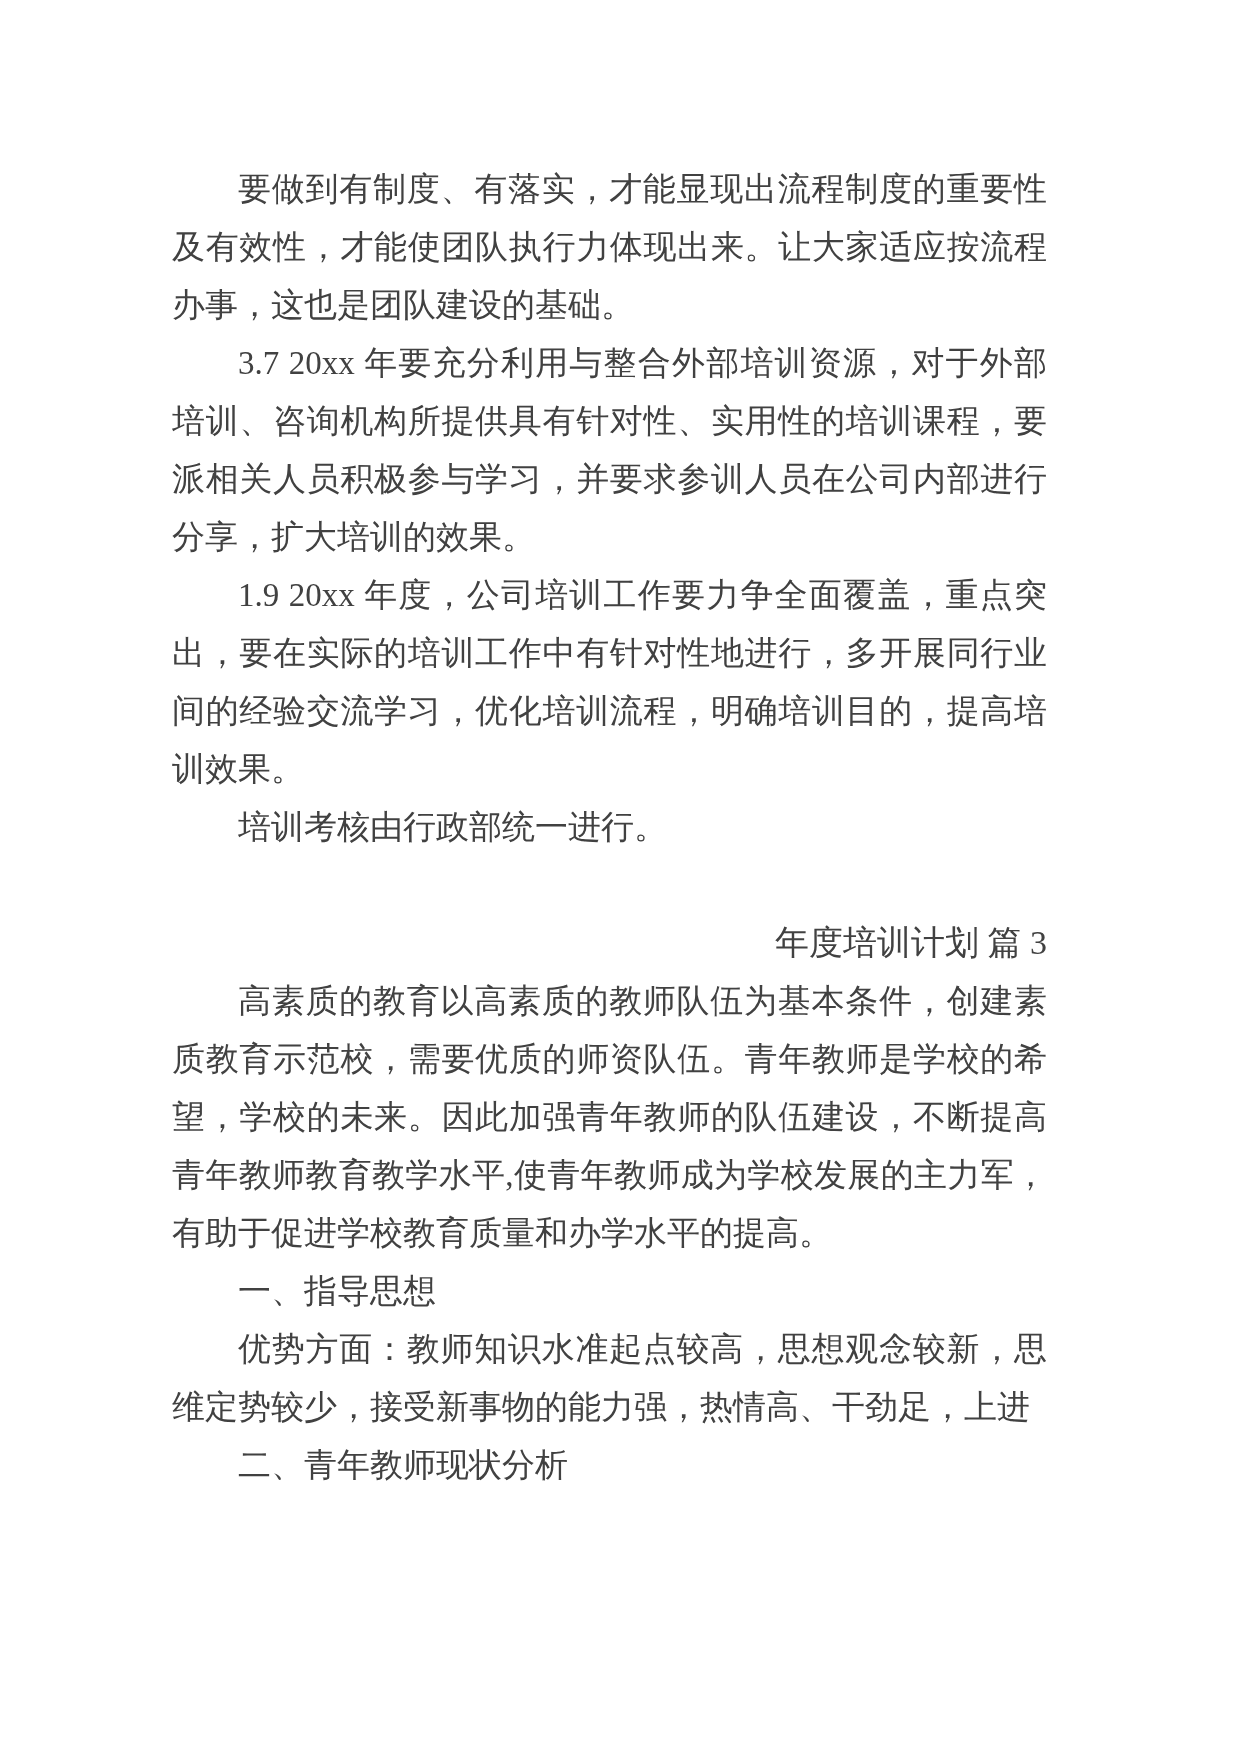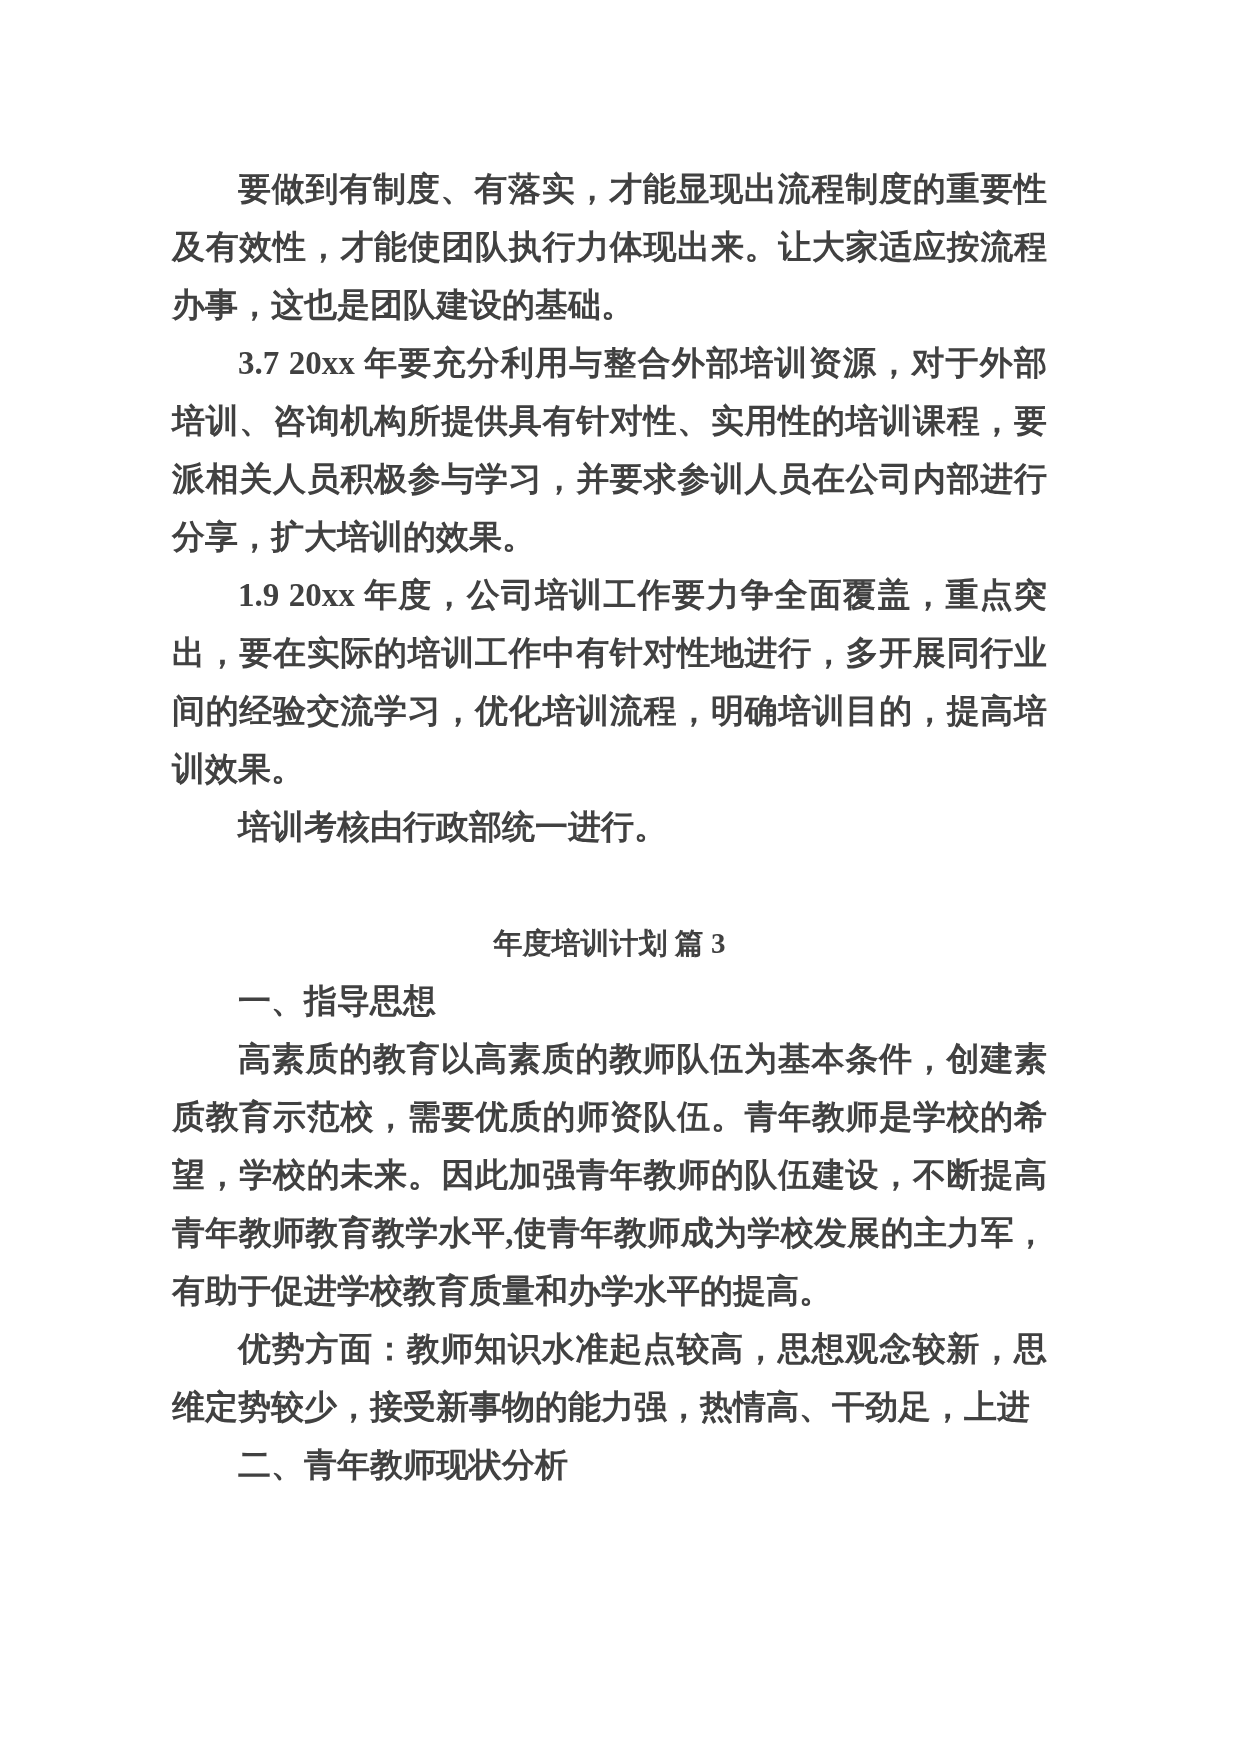--- a/index.html
+++ b/index.html
@@ -18,39 +18,39 @@
     font-family: "Liberation Serif", "DejaVu Serif", serif;
   }
   .para {
     margin: 0;
     font-size: 33px;
     line-height: 58px;
     color: #414141;
     text-align: justify;
     text-justify: inter-ideograph;
     text-indent: 2em;
-    font-weight: bold;
+    font-weight: normal;
     word-break: break-all;
   }
   .doc-heading {
     margin: 58px 0 0 0;
-    font-size: 29px;
+    font-size: 34px;
     line-height: 58px;
     color: #414141;
-    text-align: center;
+    text-align: right;
     text-indent: 0;
-    font-weight: bold;
+    font-weight: normal;
   }
 </style>
 </head>
 <body>
 
 <div class="page">
   <p class="para">要做到有制度、有落实，才能显现出流程制度的重要性及有效性，才能使团队执行力体现出来。让大家适应按流程办事，这也是团队建设的基础。</p>
   <p class="para">3.7 20xx 年要充分利用与整合外部培训资源，对于外部培训、咨询机构所提供具有针对性、实用性的培训课程，要派相关人员积极参与学习，并要求参训人员在公司内部进行分享，扩大培训的效果。</p>
   <p class="para">1.9 20xx 年度，公司培训工作要力争全面覆盖，重点突出，要在实际的培训工作中有针对性地进行，多开展同行业间的经验交流学习，优化培训流程，明确培训目的，提高培训效果。</p>
   <p class="para">培训考核由行政部统一进行。</p>
   <h2 class="doc-heading">年度培训计划 篇 3</h2>
+  <p class="para">高素质的教育以高素质的教师队伍为基本条件，创建素质教育示范校，需要优质的师资队伍。青年教师是学校的希望，学校的未来。因此加强青年教师的队伍建设，不断提高青年教师教育教学水平,使青年教师成为学校发展的主力军，有助于促进学校教育质量和办学水平的提高。</p>
   <p class="para">一、指导思想</p>
-  <p class="para">高素质的教育以高素质的教师队伍为基本条件，创建素质教育示范校，需要优质的师资队伍。青年教师是学校的希望，学校的未来。因此加强青年教师的队伍建设，不断提高青年教师教育教学水平,使青年教师成为学校发展的主力军，有助于促进学校教育质量和办学水平的提高。</p>
   <p class="para">优势方面：教师知识水准起点较高，思想观念较新，思维定势较少，接受新事物的能力强，热情高、干劲足，上进</p>
   <p class="para">二、青年教师现状分析</p>
 </div>
 
 </body></html>

